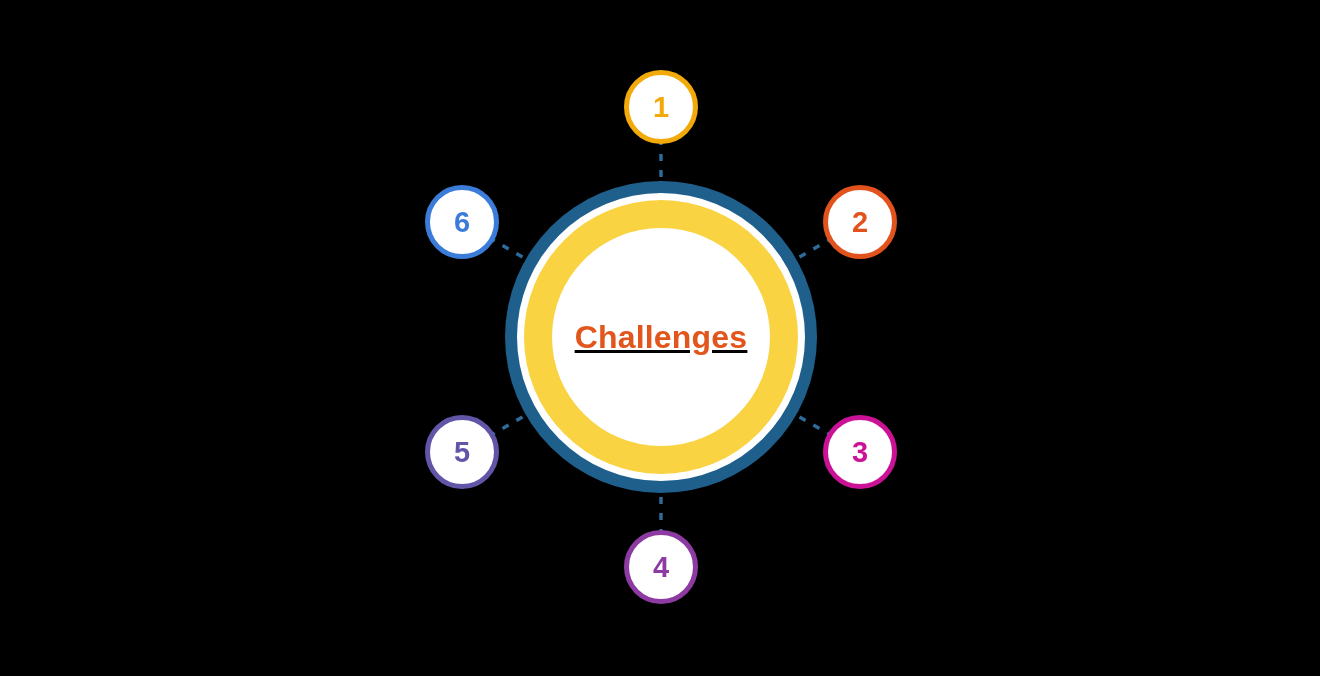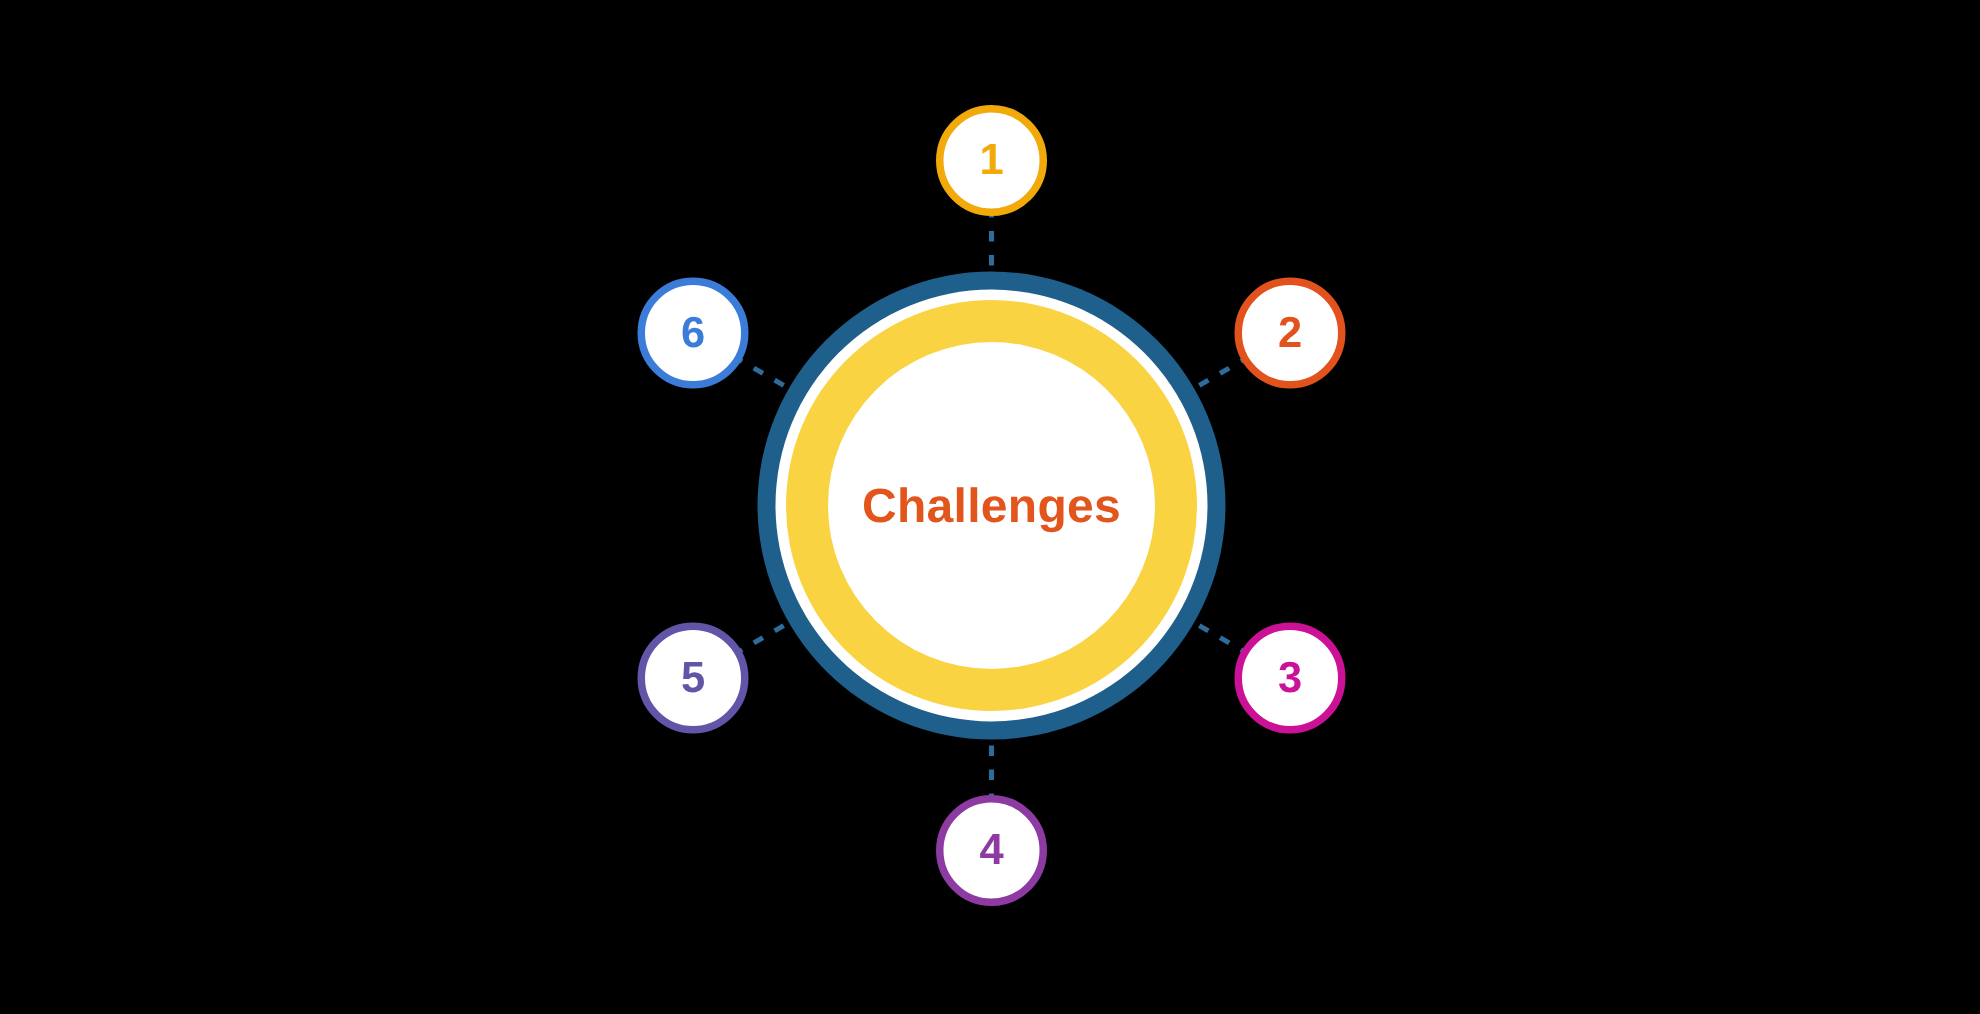--- a/index.html
+++ b/index.html
@@ -37,21 +37,21 @@
     align-items: center;
     justify-content: center;
   }
   .ring {
     border-radius: 50%;
     display: flex;
     align-items: center;
     justify-content: center;
   }
   .center-gap    { width: 288px; height: 288px; background: #fff; }
-  .center-yellow { width: 274px; height: 274px; }
+  .center-yellow { width: 274px; height: 274px; text-decoration: underline; }
   .center-inner  { width: 218px; height: 218px; background: #fff; }
   .center-title {
     font-size: 32px;
     font-weight: bold;
     letter-spacing: 0.2px;
   }
   
   .node {
     position: absolute;
     width: 64px;

